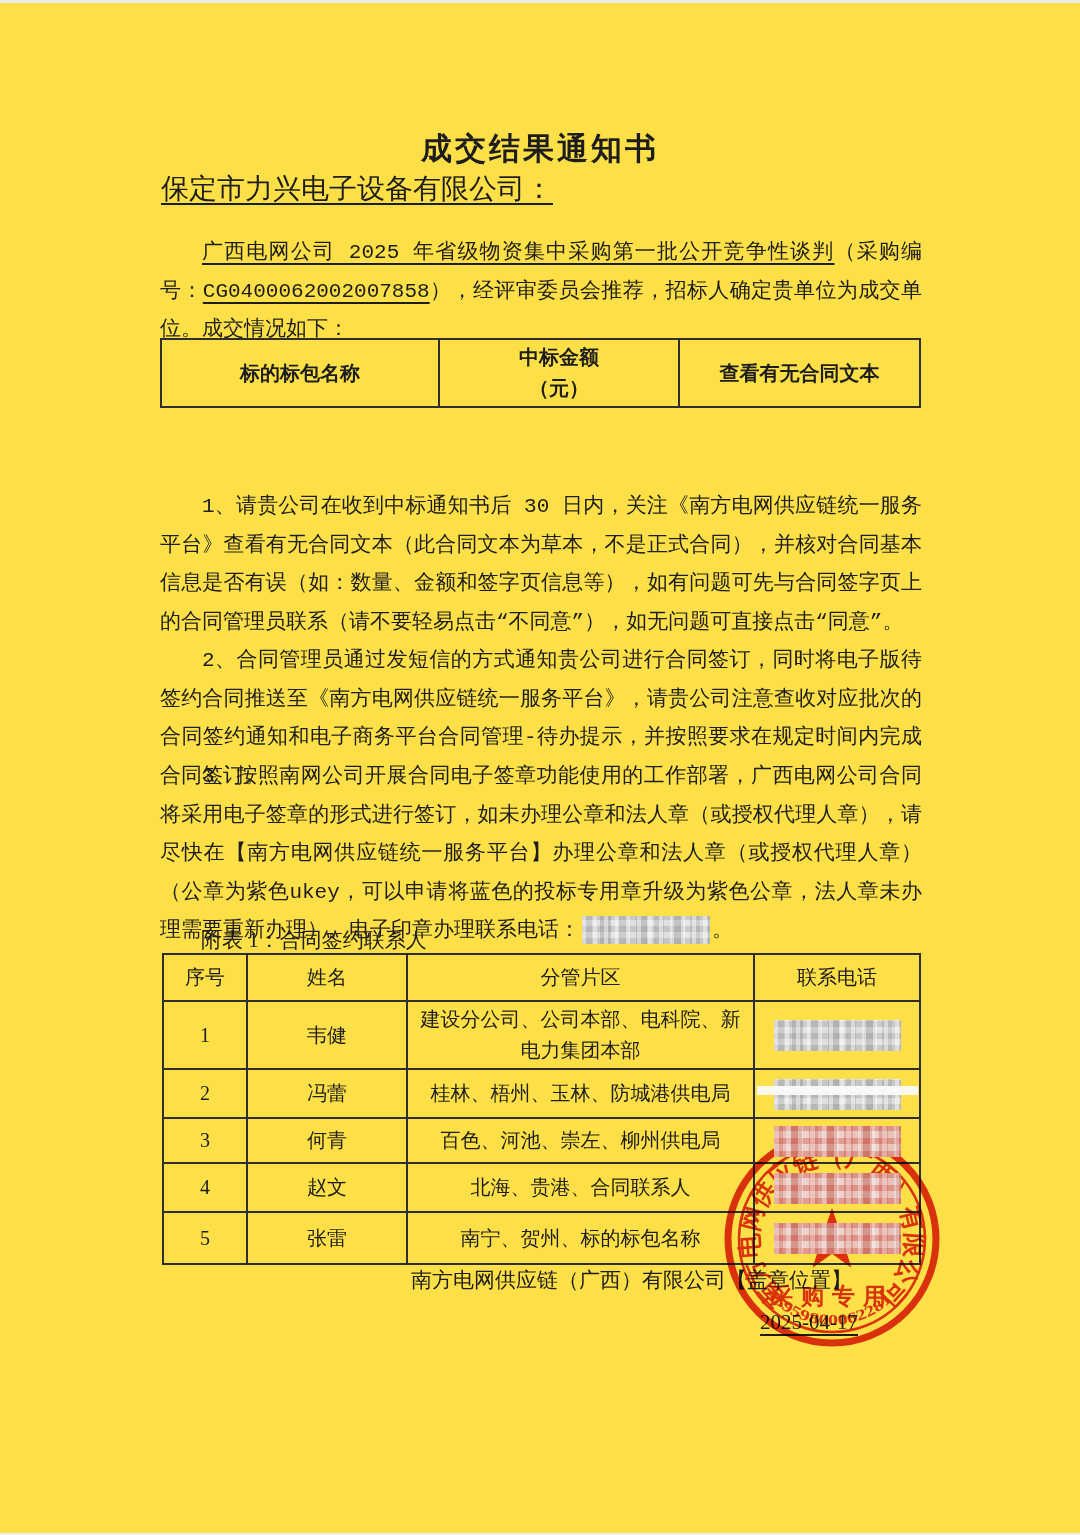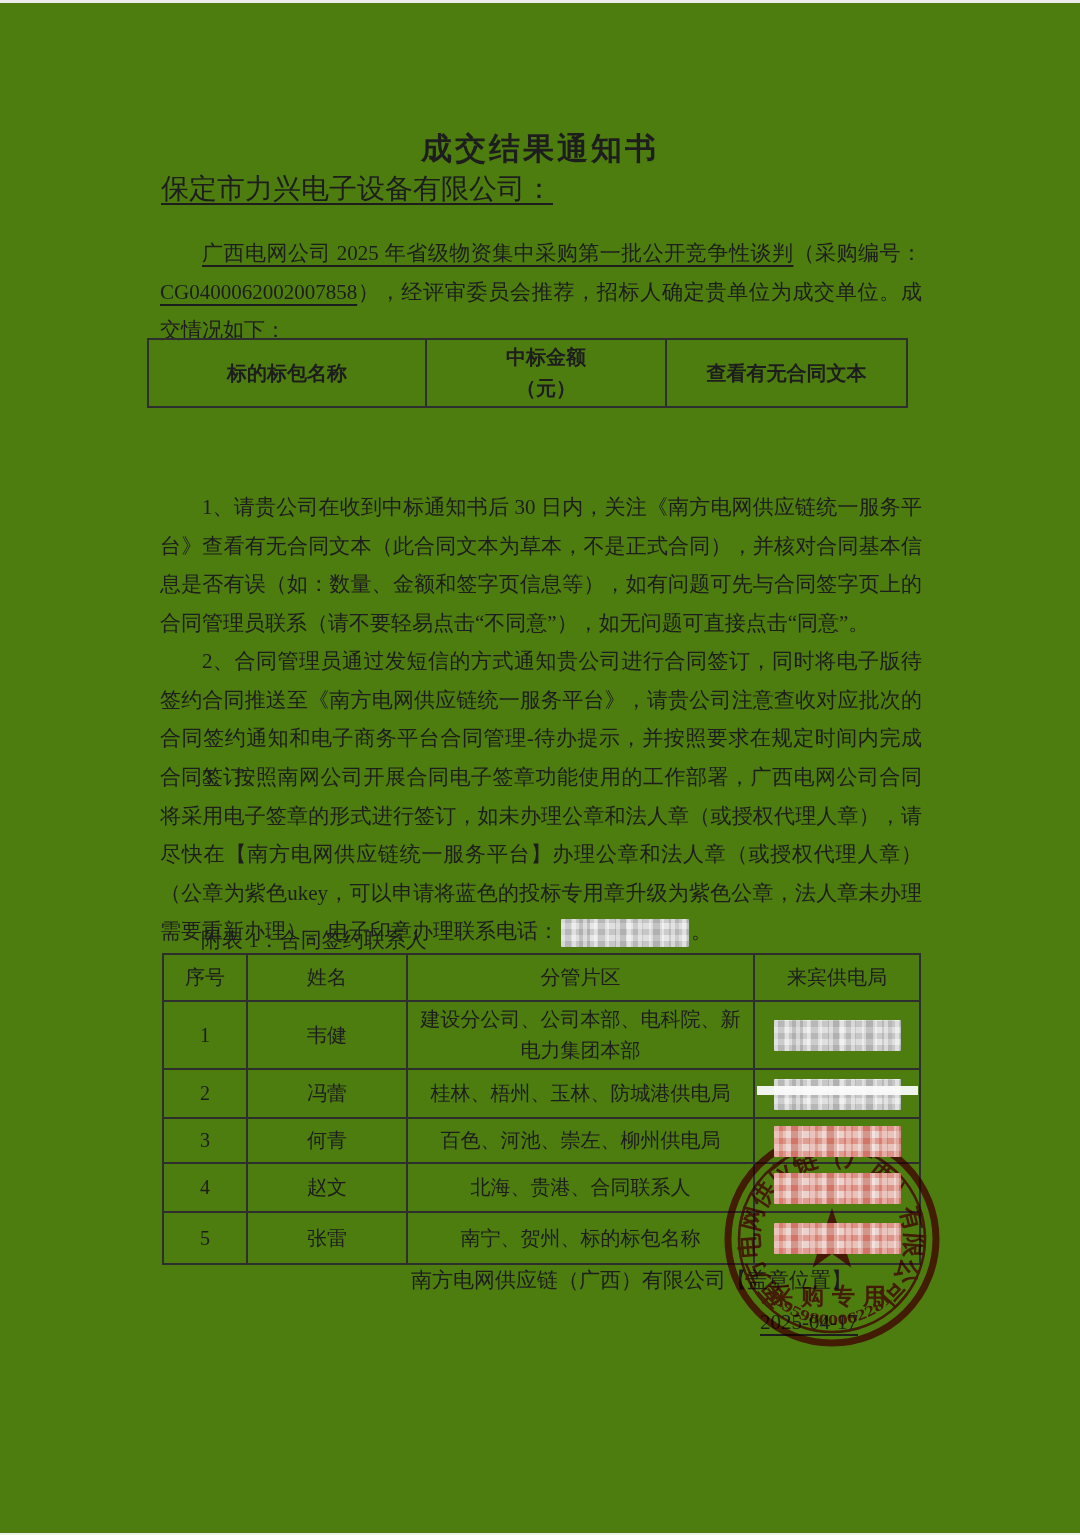--- a/index.html
+++ b/index.html
@@ -1,19 +1,19 @@
 <!DOCTYPE html>
 <html><head>
 <meta charset="utf-8">
 <style>
   html,body{margin:0;padding:0;background:#ffffff;}
   .page{
     position:relative;
     width:1080px;height:1535px;
-    background:#4d7c0f;
+    background:#fde047;
     overflow:hidden;
     font-family:"Liberation Serif","DejaVu Serif",serif;
     color:#1d1d1d;
   }
   .page::before{content:"";position:absolute;left:0;top:0;width:1080px;height:3px;background:#ececec;}
   .page::after{content:"";position:absolute;left:0;bottom:0;width:1080px;height:2px;background:#f0f0f0;}
 
   .abs{position:absolute;}
 
   .doc-title{
@@ -22,30 +22,30 @@
     font-family:"Liberation Sans","DejaVu Sans",sans-serif;
     font-weight:700;font-size:31px;letter-spacing:3px;
   }
   .addressee{left:161px;top:170px;font-size:28px;}
   .ul{text-decoration:underline;text-underline-offset:5px;text-decoration-thickness:1.5px;}
 
   .bodytext{
     font-size:21px;line-height:38.5px;
     text-align:justify;text-justify:inter-character;
   }
-  .indent{text-indent:42px;}
+  .indent{text-indent:42px;font-family:Liberation Mono, monospace;}
   .intro{left:160px;top:213px;width:762px;}
   .p1{left:160px;top:467px;width:762px;}
   .p2{left:160px;top:621px;width:762px;}
   .p3{left:160px;top:737px;width:762px;}
 
   table{border-collapse:collapse;table-layout:fixed;}
   td,th{border:2px solid #2e2e2e;text-align:center;vertical-align:middle;
         font-size:20px;line-height:31px;padding:2px 8px;overflow:hidden;}
-  .t1{left:147px;top:338px;width:759px;}
+  .t1{left:160px;top:338px;width:759px;}
   .t1 th{
     font-family:"Liberation Sans","DejaVu Sans",sans-serif;
     font-weight:700;font-size:20px;white-space:pre-line;height:58px;
   }
   .t1 td{height:60px;}
   .t2{left:162px;top:953px;width:757px;}
   .t2 th{font-weight:400;font-size:20px;height:41px;text-align:center;}
   .t2 tr.r1 td{height:60px;}
   .t2 tr.r2 td{height:43px;}
   .t2 tr.r3 td{height:39px;}
@@ -117,21 +117,21 @@
         <col style="width:84px">
         <col style="width:160px">
         <col style="width:347px">
         <col style="width:166px">
       </colgroup>
     <tbody>
         <tr>
       <th>序号</th>
       <th>姓名</th>
       <th>分管片区</th>
-      <th>来宾供电局</th>
+      <th>联系电话</th>
     </tr>
     <tr class="r1">
       <td>1</td>
       <td>韦健</td>
       <td>建设分公司、公司本部、电科院、新电力集团本部</td>
       <td><span class="mosaic m-cell"></span></td>
     </tr>
     <tr class="r2">
       <td>2</td>
       <td>冯蕾</td>

